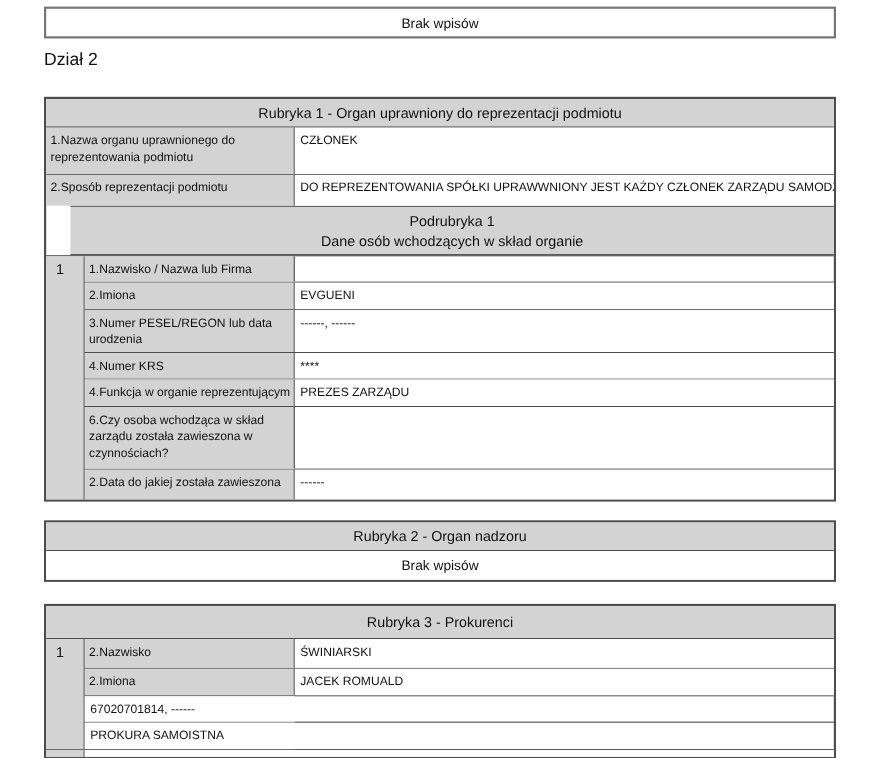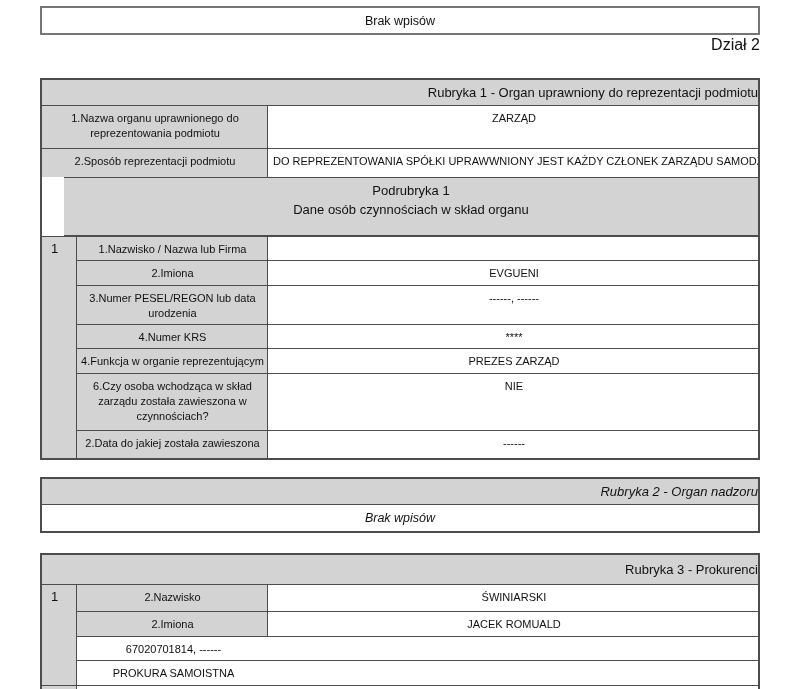--- a/index.html
+++ b/index.html
@@ -19,50 +19,51 @@
   .page { padding: 6px 40px 0 40px; }
 
   
   .no-entries-box {
     height: 29px;
     border: 2px solid var(--box-border);
     display: flex; align-items: center; justify-content: center;
     font-size: 12.5px;
   }
   .dzial-title {
+    margin-top: 10px;
     height: 20px;
-    text-align: right;
+    text-align: left;
     font-size: 16px;
     line-height: 20px;
   }
 
   
   .ktable {
     border: 2px solid var(--table-border);
     background: #ffffff;
   }
   .ktable-header {
     background: var(--header-bg);
     min-height: 26px;
-    display: flex; align-items: center; justify-content: flex-end;
+    display: flex; align-items: center; justify-content: center;
     font-size: 13px;
     border-bottom: 1px solid var(--table-border);
   }
   .sub-header {
     background: var(--header-bg);
     min-height: 42px;
-    padding: 3px 0 16px 0;
+    padding: 3px 0 2px 0;
     text-align: center;
     font-size: 13px;
     line-height: 19px;
     border-top: 1px solid var(--table-border);
     border-bottom: 1px solid var(--table-border);
     margin-left: 22px;
   }
-  .trow { display: grid; text-align: center; }
+  .trow { display: grid; }
   .trow.cols2 { grid-template-columns: 226px 1fr; }
   .trow + .trow { border-top: 1px solid var(--table-border); }
   .cell { padding: 5px 3px 3px 4px; font-size: 11px; line-height: 15px; }
   .cell.label {
     background: var(--header-bg);
     border-right: 1px solid var(--table-border);
   }
   .cell.value { background: #ffffff; padding-left: 5px; white-space: nowrap; overflow: hidden; }
   .cell.label.oneline { white-space: nowrap; overflow: hidden; }
 
@@ -78,21 +79,21 @@
   .entry .entry-rows { flex: 1; min-width: 0; }
   .entry .trow { grid-template-columns: 191px 1fr; }
 
   .noentry-row {
     min-height: 26px;
     display: flex; align-items: center; justify-content: center;
     font-size: 12.5px;
     background: #ffffff;
   }
 
-  .gap17 { margin-top: 17px; font-style: italic; }
+  .gap17 { margin-top: 17px; }
   .gap20 { margin-top: 20px; }
   .gap23 { margin-top: 23px; }
 
   
   .partial-row { display: flex; border-top: 1px solid var(--table-border); height: 7px; }
   .partial-row .numcol-cont {
     width: 35px; flex: 0 0 35px;
     background: var(--header-bg);
     border-right: 1px solid var(--table-border);
   }
@@ -114,30 +115,30 @@
 
   <div class="dzial-title">Dział 2</div>
 
   <div class="ktable gap23">
     <div class="ktable-header">
       <span>Rubryka 1 - Organ uprawniony do reprezentacji podmiotu</span>
     </div>
 
     <div class="trow cols2" style="min-height:42px">
       <div class="cell label">1.Nazwa organu uprawnionego do reprezentowania podmiotu</div>
-      <div class="cell value">ZARZĄD</div>
+      <div class="cell value">CZŁONEK</div>
     </div>
     <div class="trow cols2" style="min-height:29px">
       <div class="cell label">2.Sposób reprezentacji podmiotu</div>
       <div class="cell value">DO REPREZENTOWANIA SPÓŁKI UPRAWWNIONY JEST KAŻDY CZŁONEK ZARZĄDU SAMODZIELNIE.</div>
     </div>
 
     <div class="sub-header">
       <div>Podrubryka 1</div>
-      <div>Dane osób czynnościach w skład organu</div>
+      <div>Dane osób wchodzących w skład organie</div>
     </div>
 
     <div class="entry">
       <div class="numcol">1</div>
       <div class="entry-rows">
         <div class="trow" style="min-height:23px">
           <div class="cell label">1.Nazwisko / Nazwa lub Firma</div>
         </div>
         <div class="trow" style="min-height:25px">
           <div class="cell label">2.Imiona</div>
@@ -146,25 +147,24 @@
         <div class="trow" style="min-height:39px">
           <div class="cell label">3.Numer PESEL/REGON lub data urodzenia</div>
           <div class="cell value">------, ------</div>
         </div>
         <div class="trow" style="min-height:24px">
           <div class="cell label">4.Numer KRS</div>
           <div class="cell value">****</div>
         </div>
         <div class="trow" style="min-height:25px">
           <div class="cell label oneline">4.Funkcja w organie reprezentującym</div>
-          <div class="cell value">PREZES ZARZĄD</div>
+          <div class="cell value">PREZES ZARZĄDU</div>
         </div>
         <div class="trow" style="min-height:57px">
           <div class="cell label">6.Czy osoba wchodząca w skład zarządu została zawieszona w czynnościach?</div>
-          <div class="cell value">NIE</div>
         </div>
         <div class="trow" style="min-height:28px">
           <div class="cell label oneline">2.Data do jakiej została zawieszona</div>
           <div class="cell value">------</div>
         </div>
       </div>
     </div>
   </div>
 
   <div class="ktable gap17">

